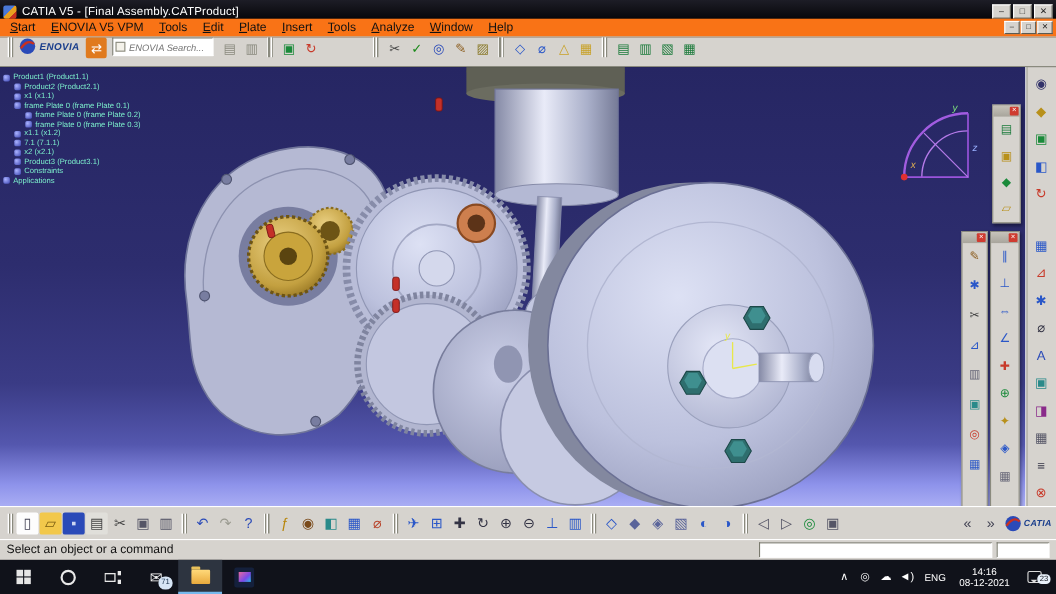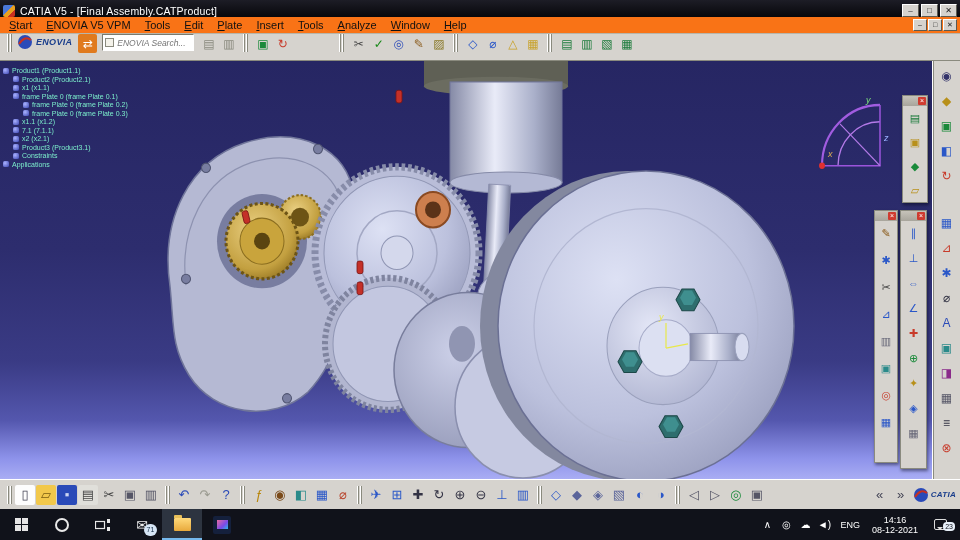--- a/index.html
+++ b/index.html
@@ -451,20 +451,27 @@
       <span class="brand-mini">
         <svg width="16" height="16">
             <circle cx="8" cy="8" r="7" fill="#2a4ab8"></circle>
             <path d="M2 10 Q8 1 14 6" stroke="#c83020" stroke-width="2" fill="none"></path>
           </svg>
         <span class="brand-text">CATIA</span>
       </span>
     </span>
   </div>
 
+  <div class="statusbar">
+    <span>Select an object or a command</span>
+    <span class="sb-right">
+      <input class="status-input long" style="">
+      <input class="status-input short" style="">
+    </span>
+  </div>
 
   <div class="taskbar">
     <span class="tb-start">
       <span class="winlogo">
           <i></i>
           <i></i>
           <i></i>
           <i></i>
         </span>
     </span>

